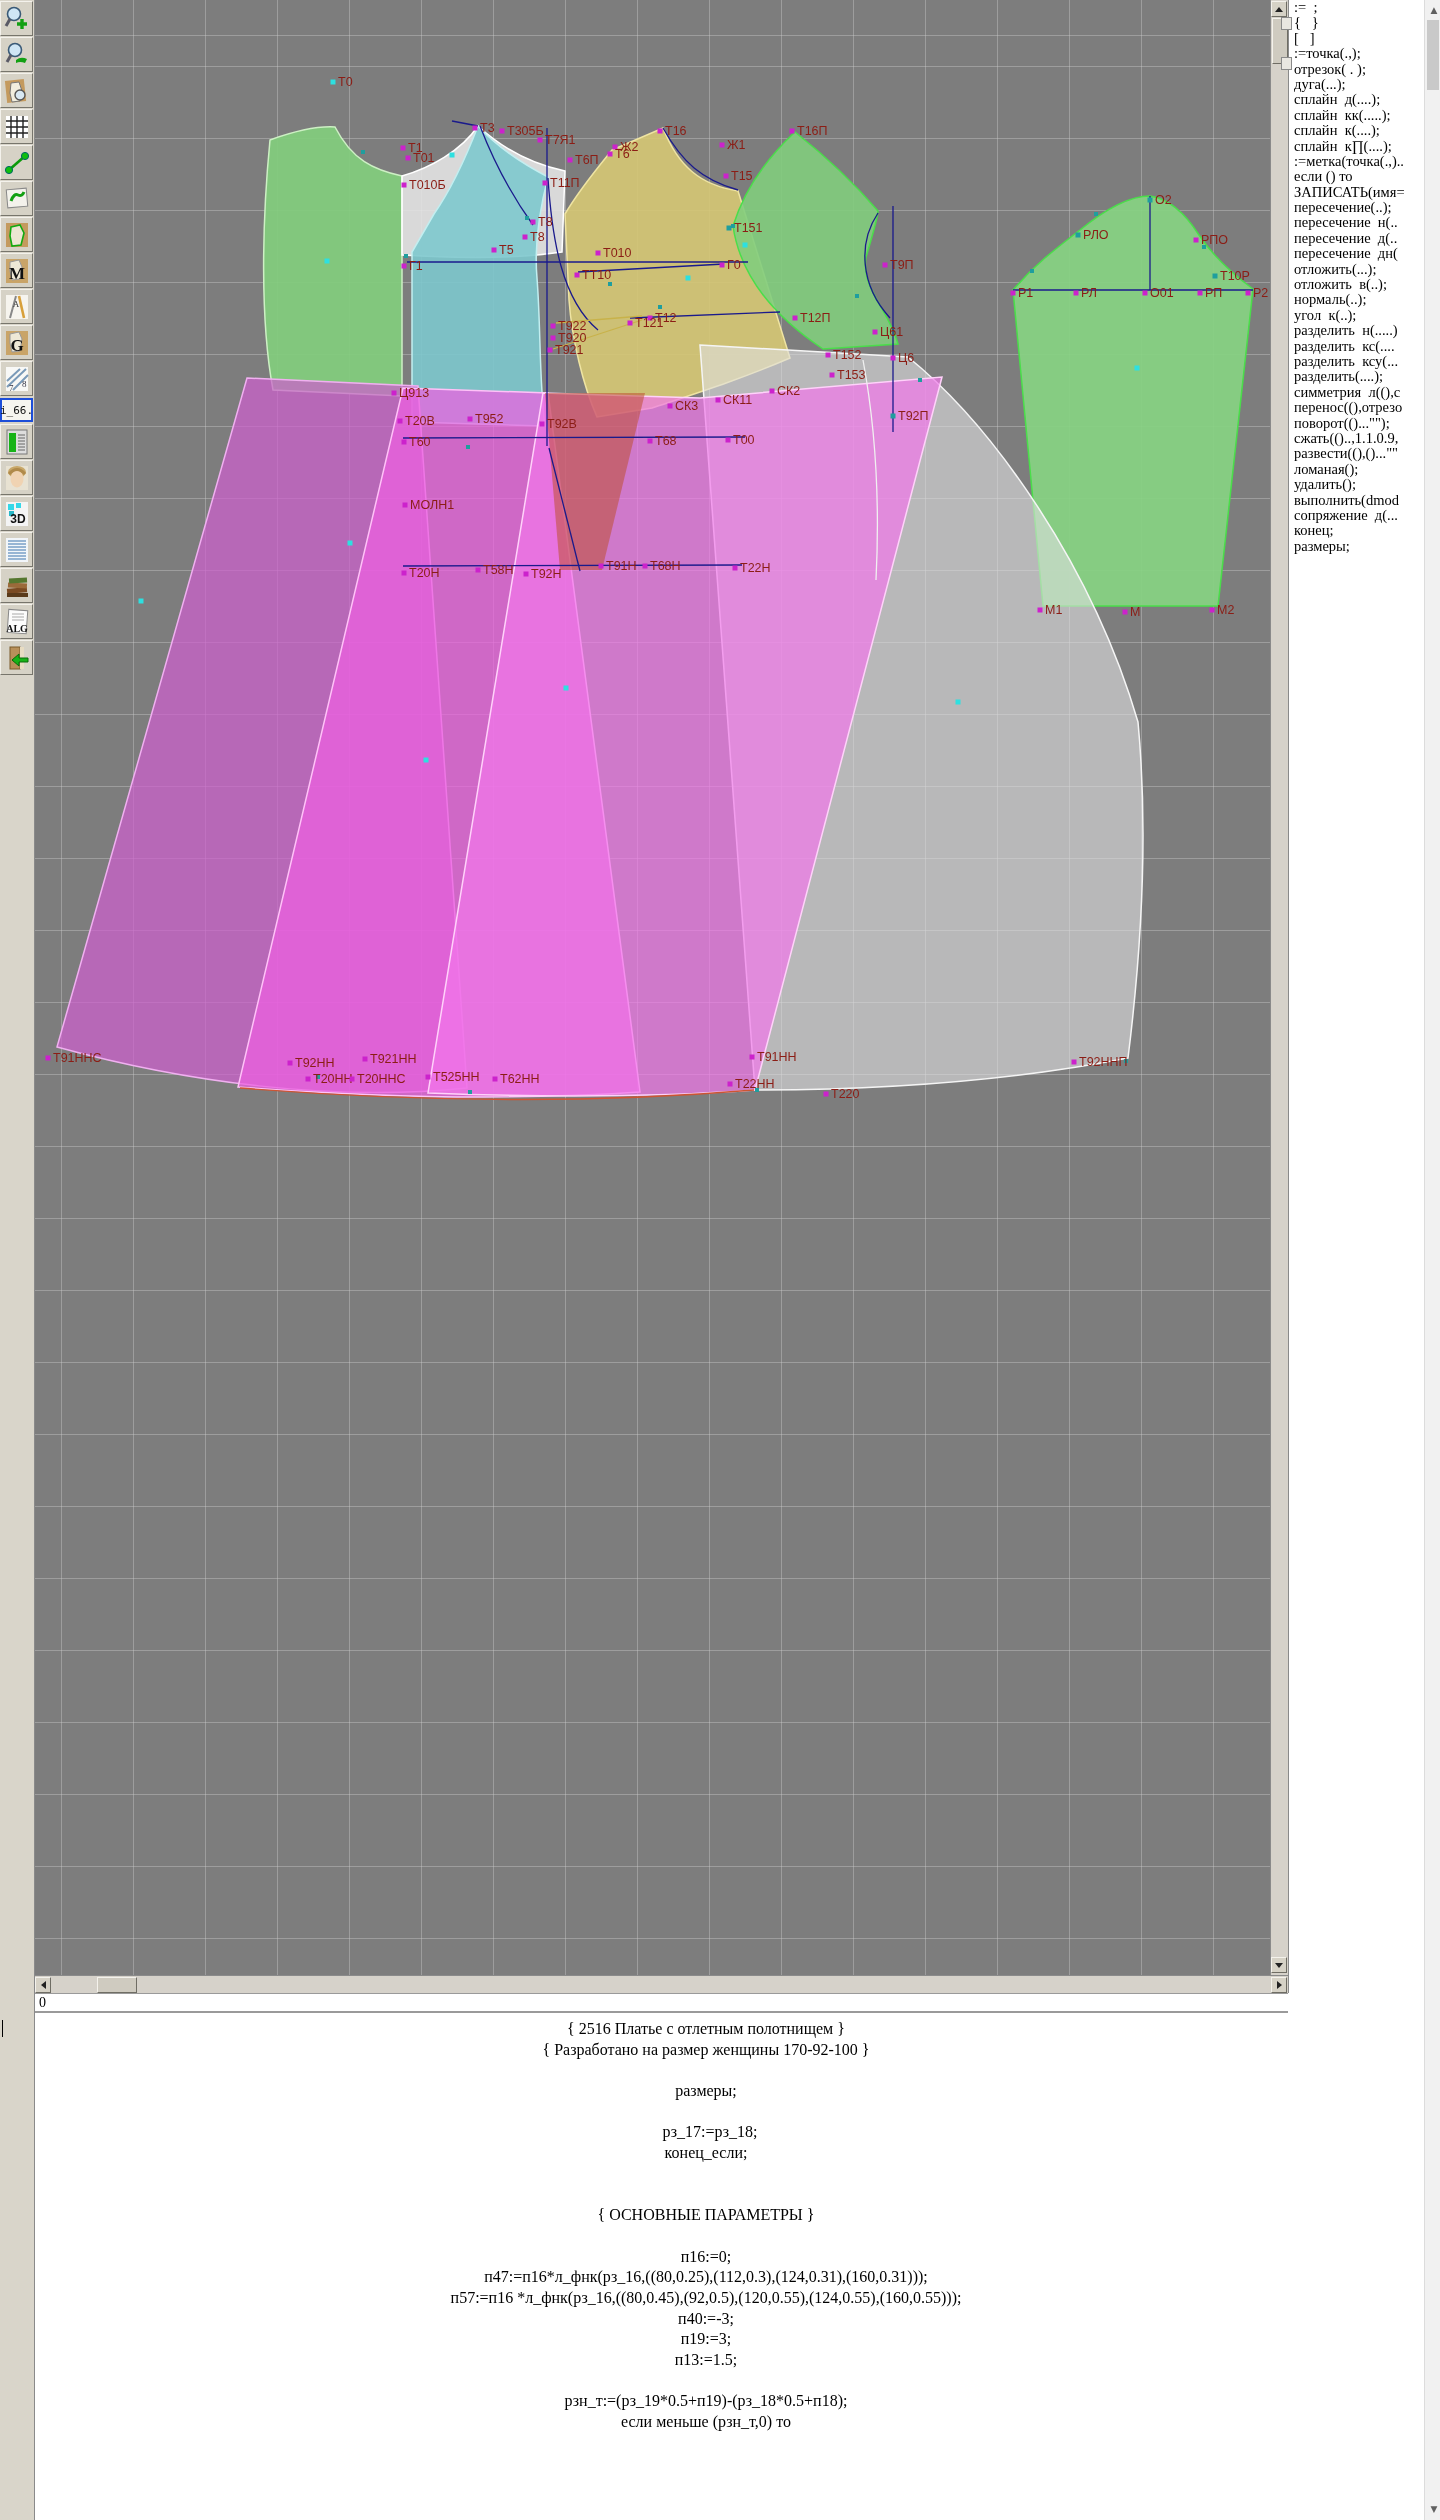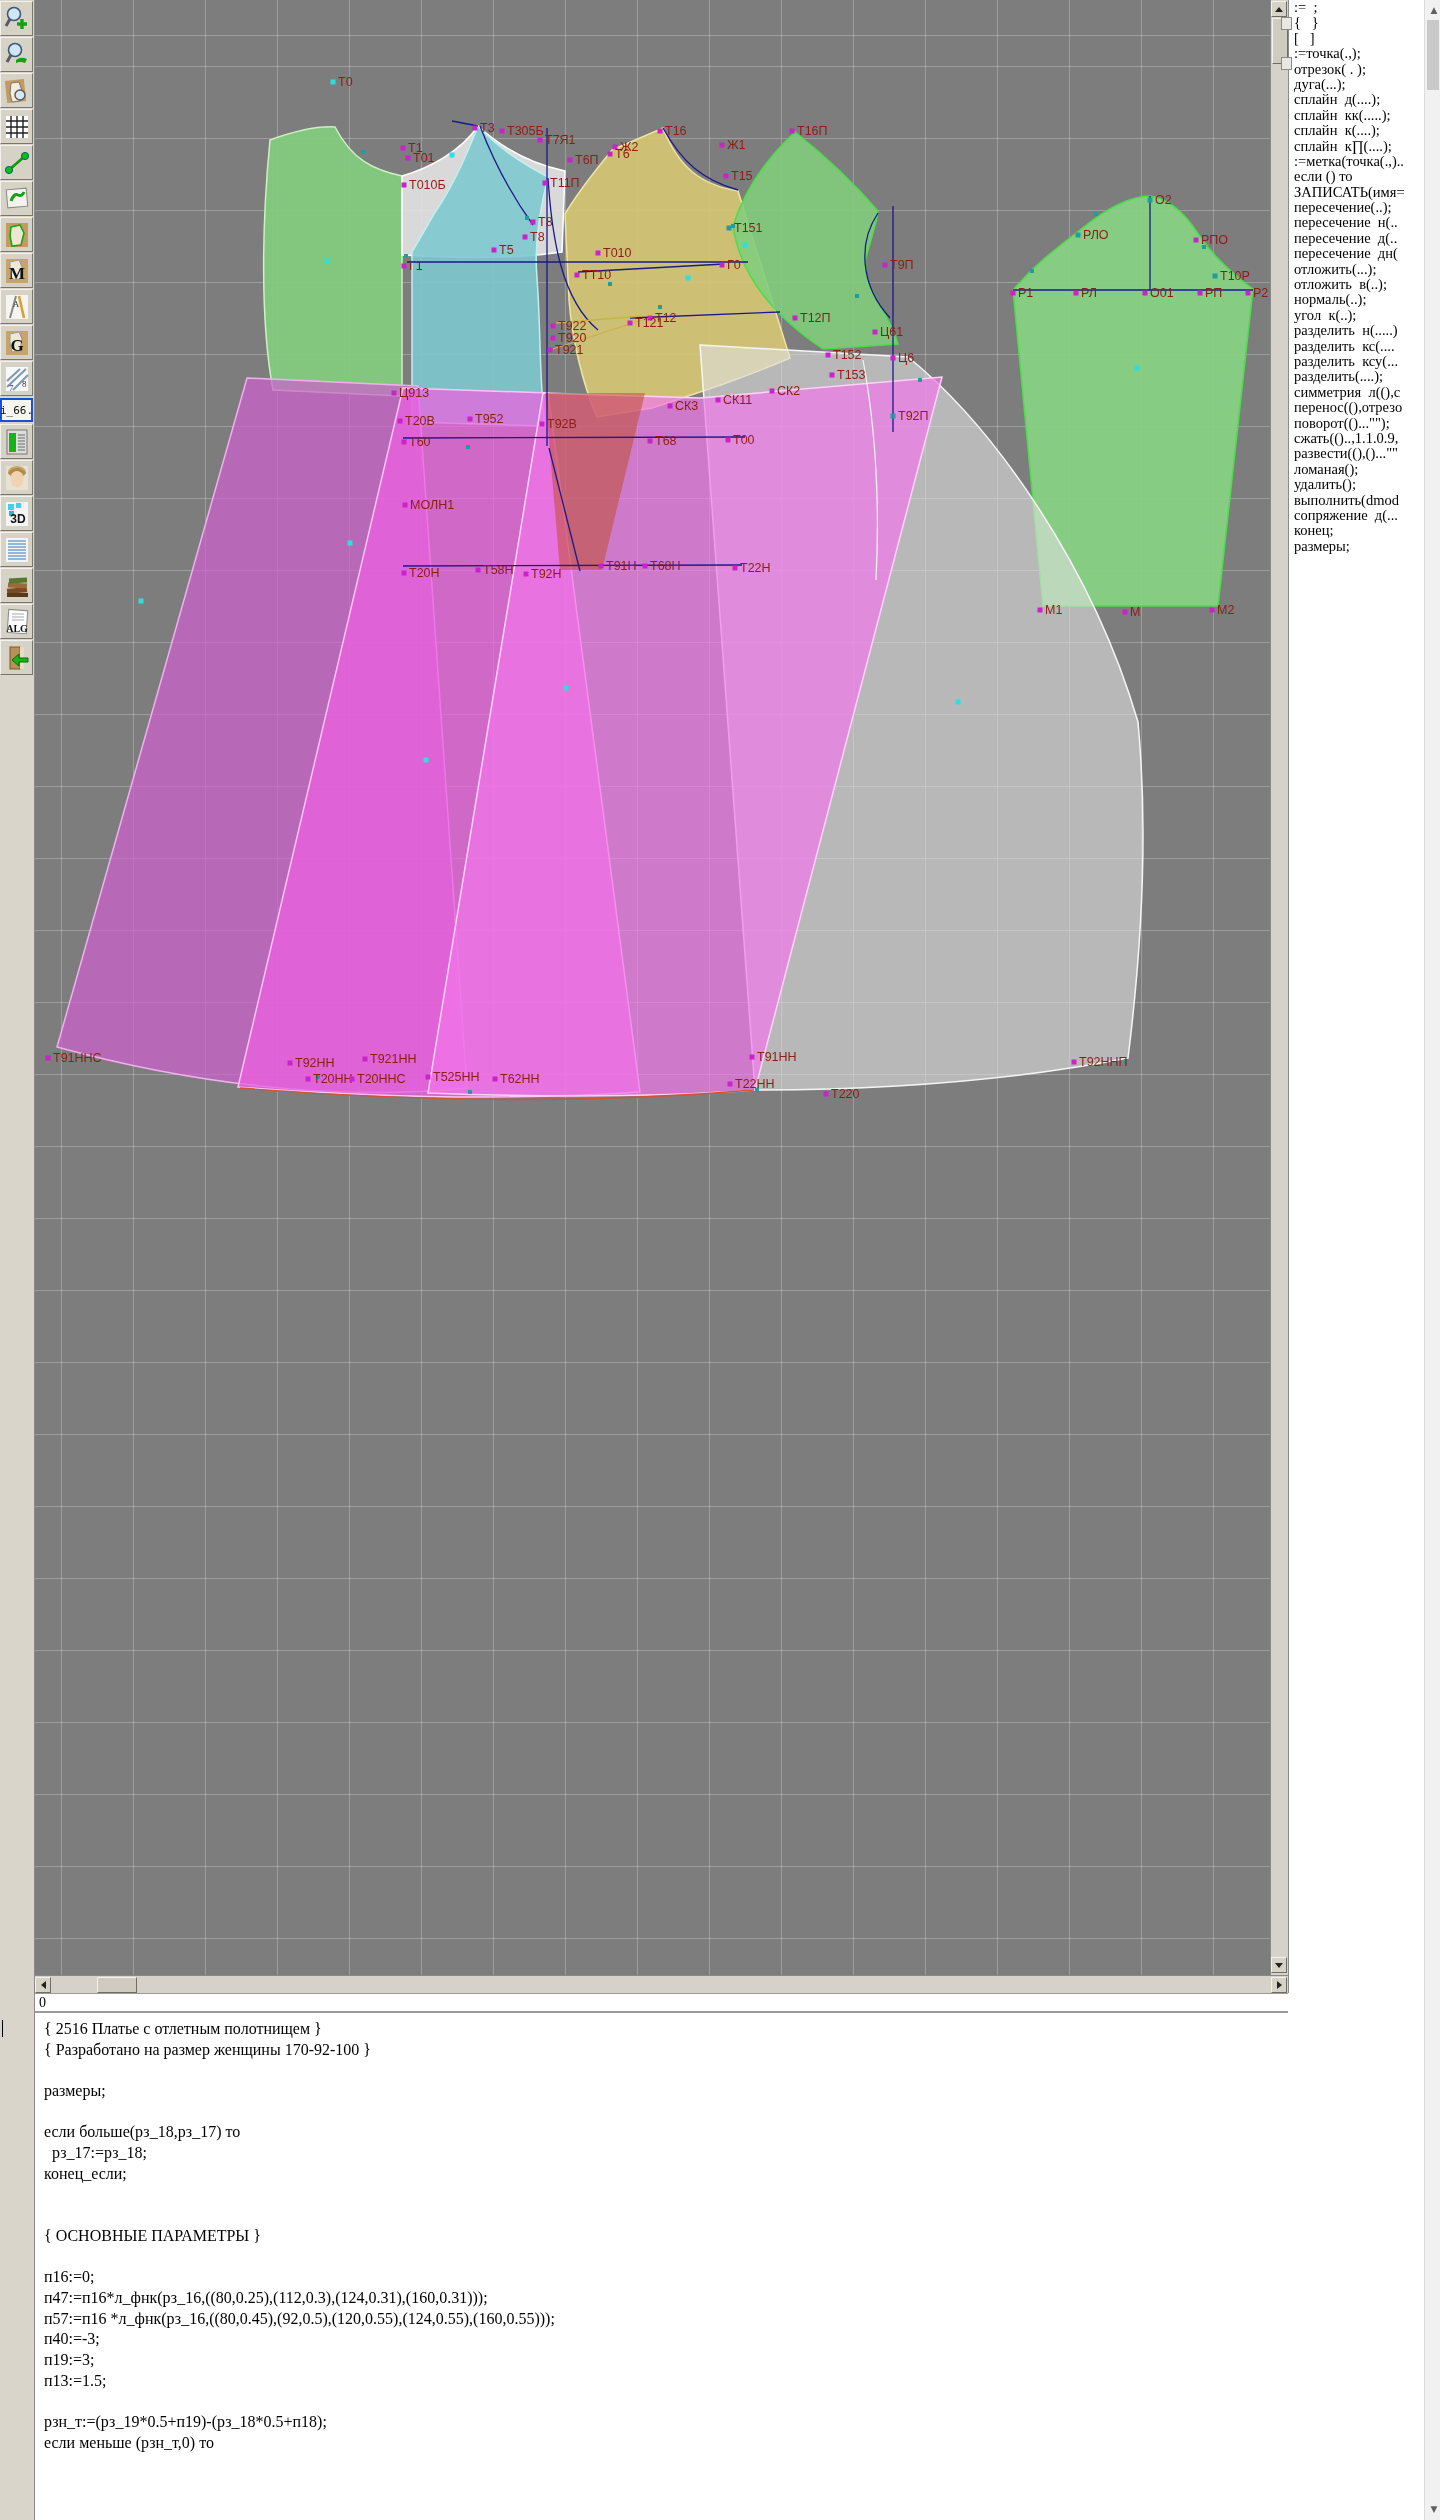--- a/index.html
+++ b/index.html
@@ -64,21 +64,21 @@
     position:absolute;top:1px;height:16px;padding:0 8px;background:#efede8;
     border:1px solid;border-color:#fff #777 #777 #fff;box-sizing:border-box;
     font-family:"Liberation Serif",serif;font-size:13px;line-height:14px;color:#000;
   }
   
   #code{
     position:absolute;left:35px;top:2012px;width:1333px;height:508px;background:#fff;
     border-top:1px solid #9a9a9a;box-sizing:border-box;overflow:hidden;
     font-family:"Liberation Serif",serif;font-size:16px;color:#000;
   }
-  .code-line{height:20.7px;line-height:20.7px;white-space:pre;padding-left:9px;position:relative;}
+  .code-line{height:20.7px;line-height:20.7px;white-space:pre;padding-left:9px;position:relative;text-align:center;}
   #caret{position:absolute;left:2px;top:2020px;width:1px;height:17px;background:#000;}
   #code-scroll{
     position:absolute;left:1368px;top:2012px;width:18px;height:508px;background:#fcfcfc;
   }
   .flat-arrow{
     position:absolute;left:1px;width:16px;height:17px;background:#f1f1f1;
     display:flex;align-items:center;justify-content:center;
   }
   .chev{font-size:9px;color:#606060;font-family:"DejaVu Sans",sans-serif;line-height:9px;}
   
@@ -624,21 +624,20 @@
   <button class="mode-btn" style="left:1270px;width:48px;">Рз</button>
   <button class="mode-btn" style="left:1320px;width:36px;">Мл</button>
 </div>
 
 <div id="code" style="padding-top: 6px;">
     <div class="code-line">{ 2516 Платье с отлетным полотнищем }</div>
     <div class="code-line">{ Разработано на размер женщины 170-92-100 }</div>
     <div class="code-line">&nbsp;</div>
     <div class="code-line">размеры;</div>
     <div class="code-line">&nbsp;</div>
-    <div class="code-line">если больше(рз_18,рз_17) то</div>
     <div class="code-line">  рз_17:=рз_18;</div>
     <div class="code-line">конец_если;</div>
     <div class="code-line">&nbsp;</div>
     <div class="code-line">&nbsp;</div>
     <div class="code-line">{ ОСНОВНЫЕ ПАРАМЕТРЫ }</div>
     <div class="code-line">&nbsp;</div>
     <div class="code-line">п16:=0;</div>
     <div class="code-line">п47:=п16*л_фнк(рз_16,((80,0.25),(112,0.3),(124,0.31),(160,0.31)));</div>
     <div class="code-line">п57:=п16 *л_фнк(рз_16,((80,0.45),(92,0.5),(120,0.55),(124,0.55),(160,0.55)));</div>
     <div class="code-line">п40:=-3;</div>

